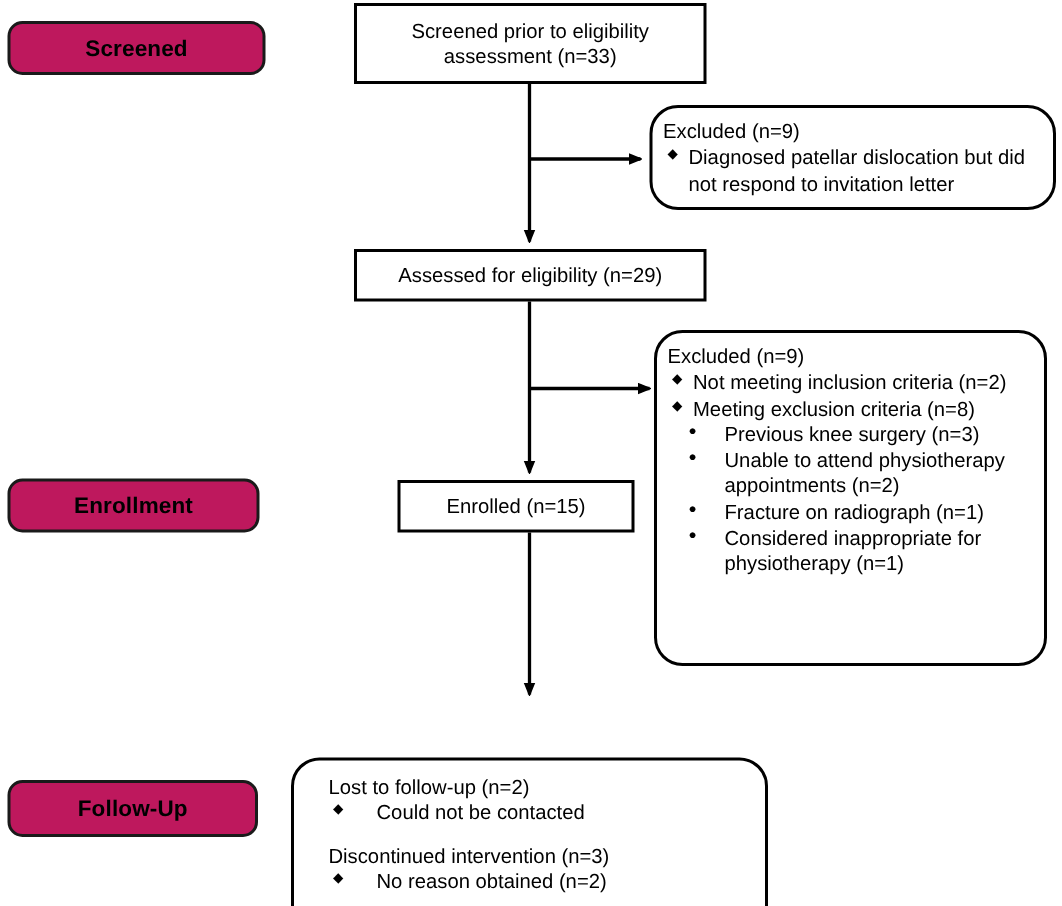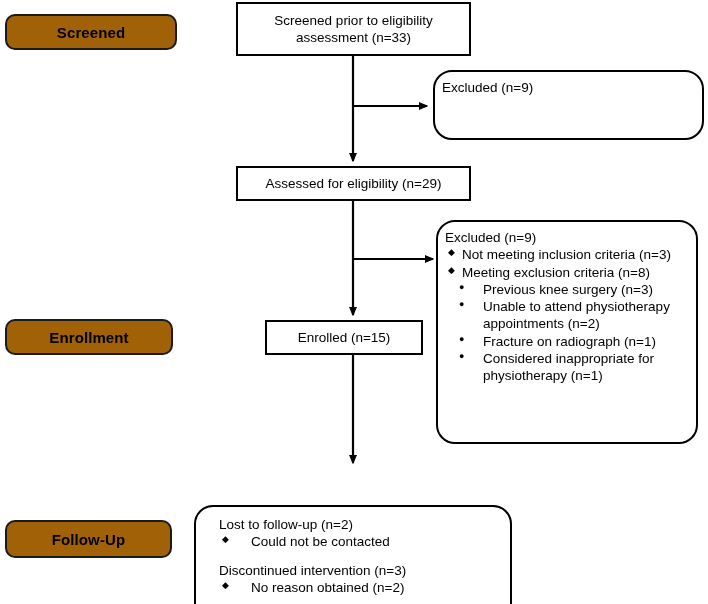--- a/index.html
+++ b/index.html
@@ -13,21 +13,21 @@
     height: 604px;
     background: #ffffff;
     font-family: "Liberation Sans", sans-serif;
     overflow: hidden;
   }
 
   
   .stage-pill {
     position: absolute;
     box-sizing: border-box;
-    background: #a16207;
+    background: #be185d;
     border: 2px solid #1a1a1a;
     border-radius: 10px;
     display: flex;
     align-items: center;
     justify-content: center;
     font-weight: bold;
     font-size: 15px;
     color: #000000;
     letter-spacing: 0.1px;
   }
@@ -144,30 +144,33 @@
 
   <div class="flow-box centered" style="left:236px; top:2px; width:235px; height:54px;">
     <div>
       <span class="box-line">Screened prior to eligibility</span>
       <span class="box-line">assessment (n=33)</span>
     </div>
   </div>
 
   <div class="flow-box listed" style="left:433px; top:70px; width:271px; height:70px;">
     <span class="box-line">Excluded (n=9)</span>
+    <ul class="lvl1">
+      <li>Diagnosed patellar dislocation but did not respond to invitation letter</li>
+    </ul>
   </div>
 
   <div class="flow-box centered" style="left:236px; top:166px; width:235px; height:35px;">
     <span>Assessed for eligibility (n=29)</span>
   </div>
 
   <div class="flow-box listed" style="left:436px; top:220px; width:262px; height:224px;">
     <span class="box-line">Excluded (n=9)</span>
     <ul class="lvl1">
-      <li>Not meeting inclusion criteria (n=3)</li>
+      <li>Not meeting inclusion criteria (n=2)</li>
       <li>Meeting exclusion criteria (n=8)</li>
     </ul>
     <ul class="lvl2">
       <li>Previous knee surgery (n=3)</li>
       <li>Unable to attend physiotherapy appointments (n=2)</li>
       <li>Fracture on radiograph (n=1)</li>
       <li>Considered inappropriate for physiotherapy (n=1)</li>
     </ul>
   </div>
 

